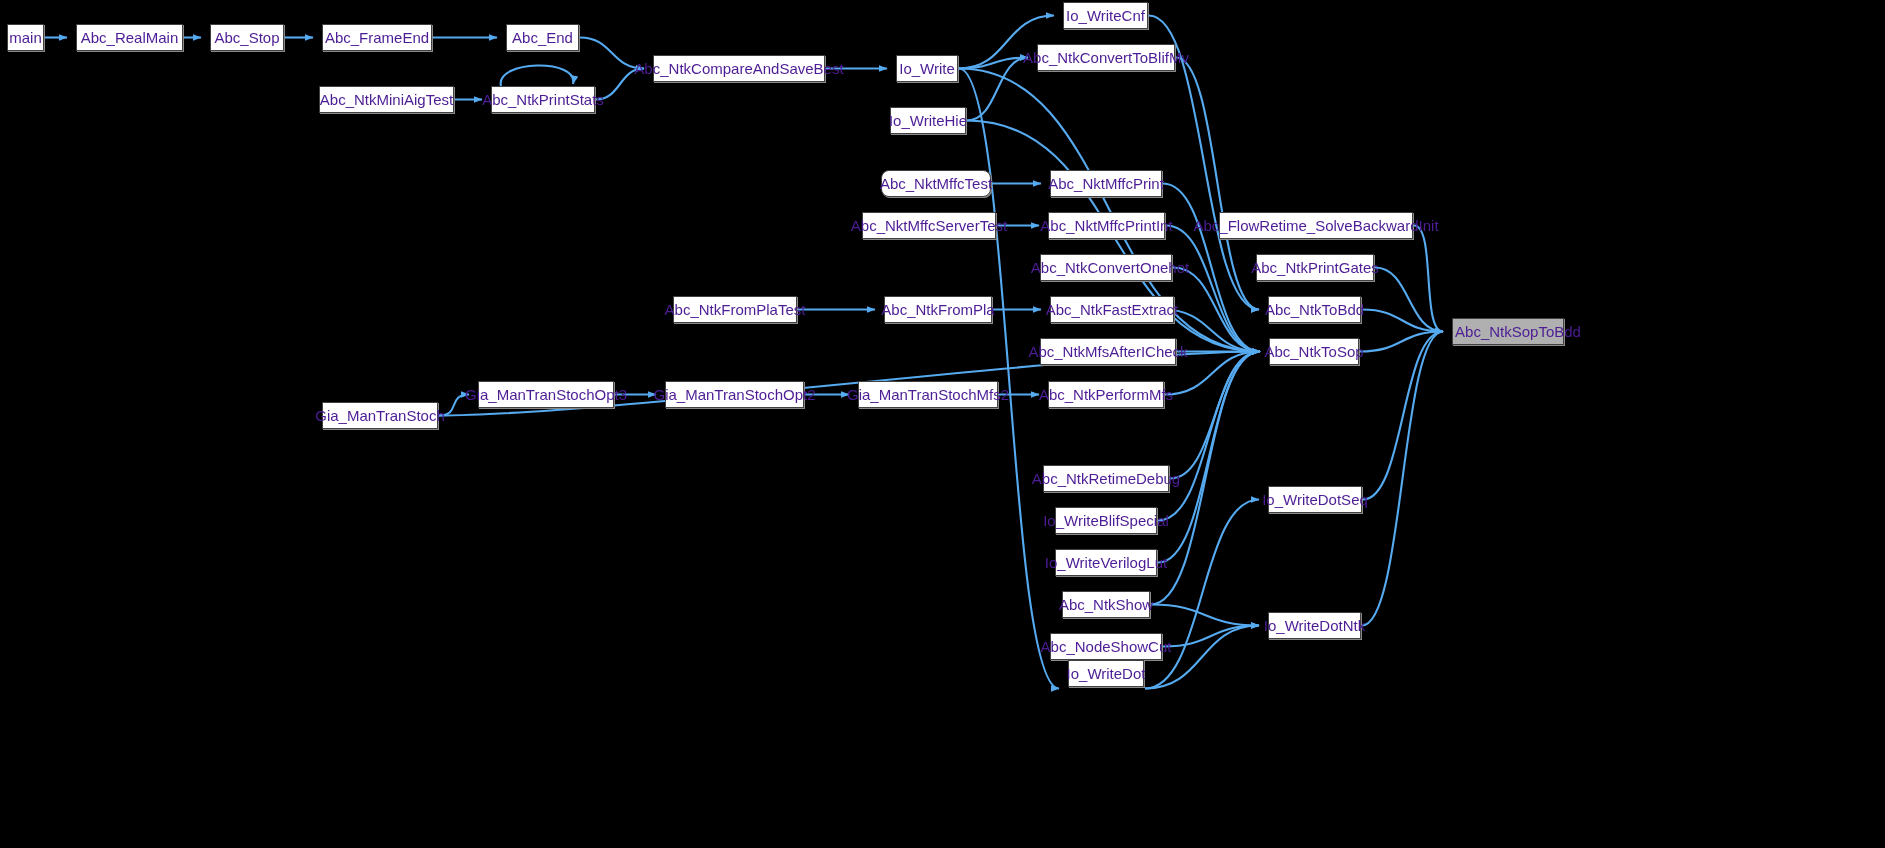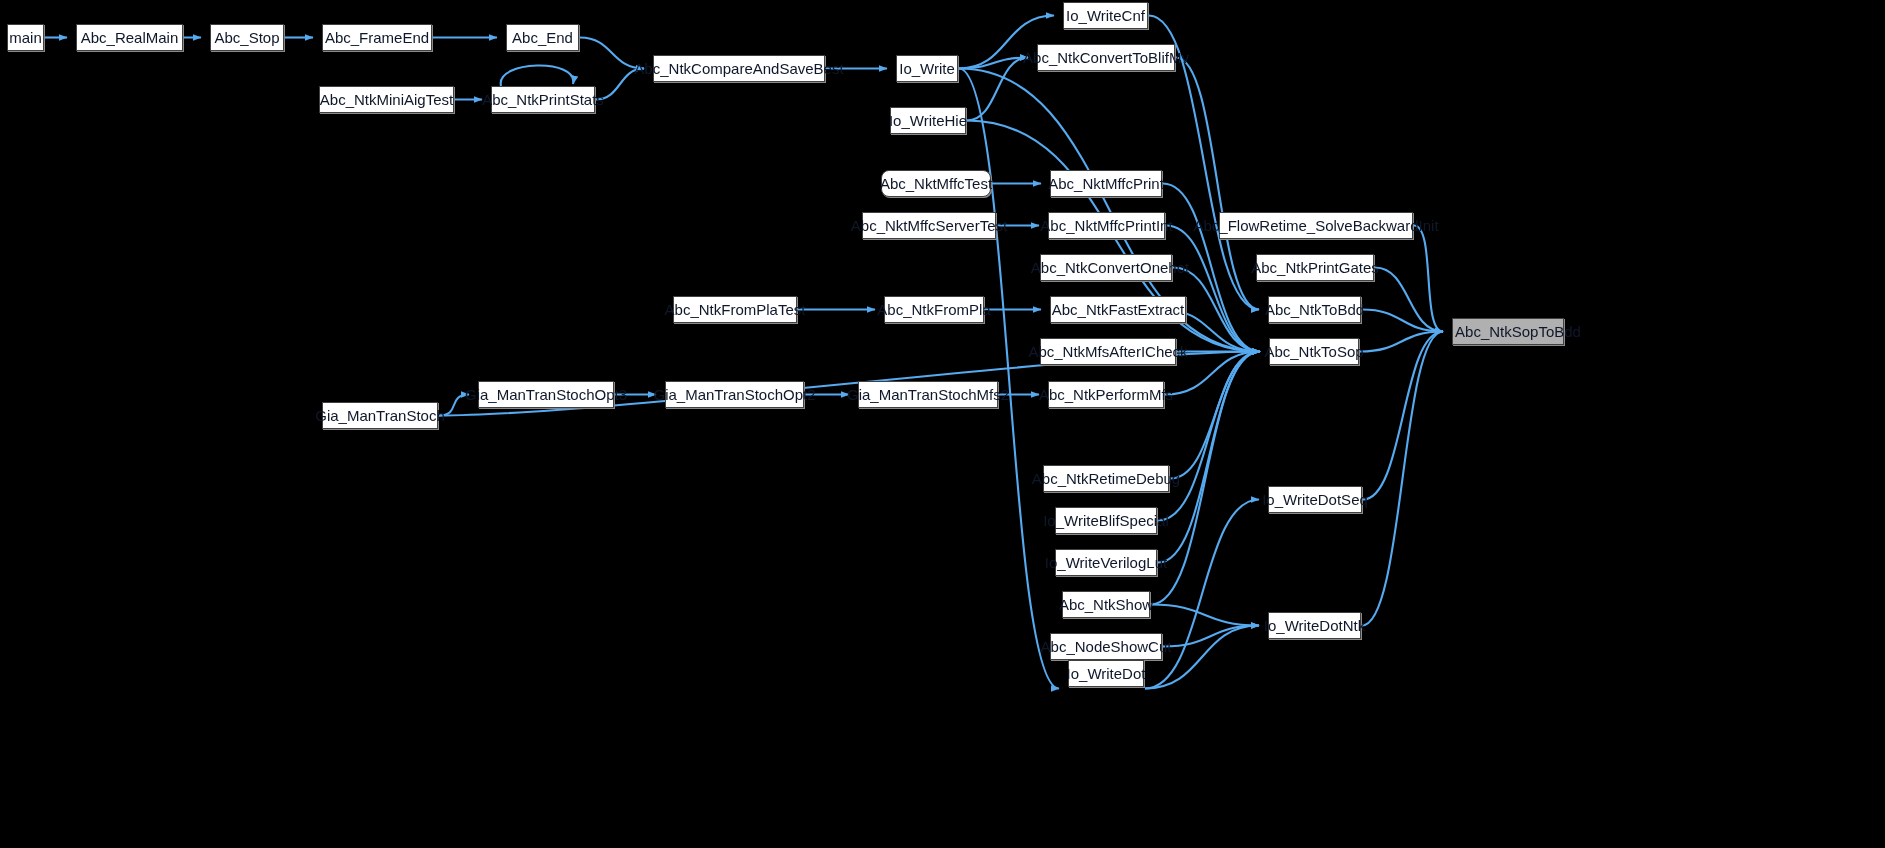--- a/index.html
+++ b/index.html
@@ -4,21 +4,21 @@
 <style>
   html,body{margin:0;padding:0;background:#000;}
   body{width:1885px;height:848px;overflow:hidden;font-family:"Liberation Sans",sans-serif;}
   #graph{position:relative;width:1885px;height:848px;background:#000;}
   #edges{position:absolute;left:0;top:0;width:1885px;height:848px;}
   .node{
     position:absolute;
     box-sizing:border-box;
     background:#ffffff;
     border:1px solid #404040;
-    color:#0f172a;
+    color:#4c1d95;
     font-size:15px;
     line-height:1;
     display:flex;
     align-items:center;
     justify-content:center;
     white-space:nowrap;
     height:27px;
     box-shadow:1px 1px 0 0 #8a8a8a;
     z-index:5;
   }
@@ -123,21 +123,21 @@
       </div>
       <div class="node" style="left: 881px; top: 170px; width: 110px; border-radius: 8px;">
         <span>Abc_NktMffcTest</span>
       </div>
       <div class="node" style="left: 862px; top: 212px; width: 134px;">
         <span>Abc_NktMffcServerTest</span>
       </div>
       <div class="node" style="left: 673px; top: 296px; width: 124px;">
         <span>Abc_NtkFromPlaTest</span>
       </div>
-      <div class="node" style="left: 884px; top: 296px; width: 100px; justify-content: center;">
+      <div class="node" style="left: 884px; top: 296px; width: 108px; justify-content: center;">
         <span>Abc_NtkFromPla</span>
       </div>
       <div class="node" style="left: 322px; top: 402px; width: 116px;">
         <span>Gia_ManTranStoch</span>
       </div>
       <div class="node" style="left: 478px; top: 381px; width: 136px;">
         <span>Gia_ManTranStochOpt3</span>
       </div>
       <div class="node" style="left: 665px; top: 381px; width: 139px;">
         <span>Gia_ManTranStochOpt2</span>
@@ -147,21 +147,21 @@
       </div>
       <div class="node" style="left: 1050px; top: 170px; width: 112px;">
         <span>Abc_NktMffcPrint</span>
       </div>
       <div class="node" style="left: 1048px; top: 212px; width: 117px;">
         <span>Abc_NktMffcPrintInt</span>
       </div>
       <div class="node" style="left: 1040px; top: 254px; width: 132px; padding-left: 8px;">
         <span>Abc_NtkConvertOnehot</span>
       </div>
-      <div class="node" style="left: 1050px; top: 296px; width: 136px;">
+      <div class="node" style="left: 1050px; top: 296px; width: 124px;">
         <span>Abc_NtkFastExtract</span>
       </div>
       <div class="node" style="left: 1040px; top: 338px; width: 136px;">
         <span>Abc_NtkMfsAfterICheck</span>
       </div>
       <div class="node" style="left: 1048px; top: 381px; width: 116px;">
         <span>Abc_NtkPerformMfs</span>
       </div>
       <div class="node" style="left: 1043px; top: 465px; width: 126px;">
         <span>Abc_NtkRetimeDebug</span>

